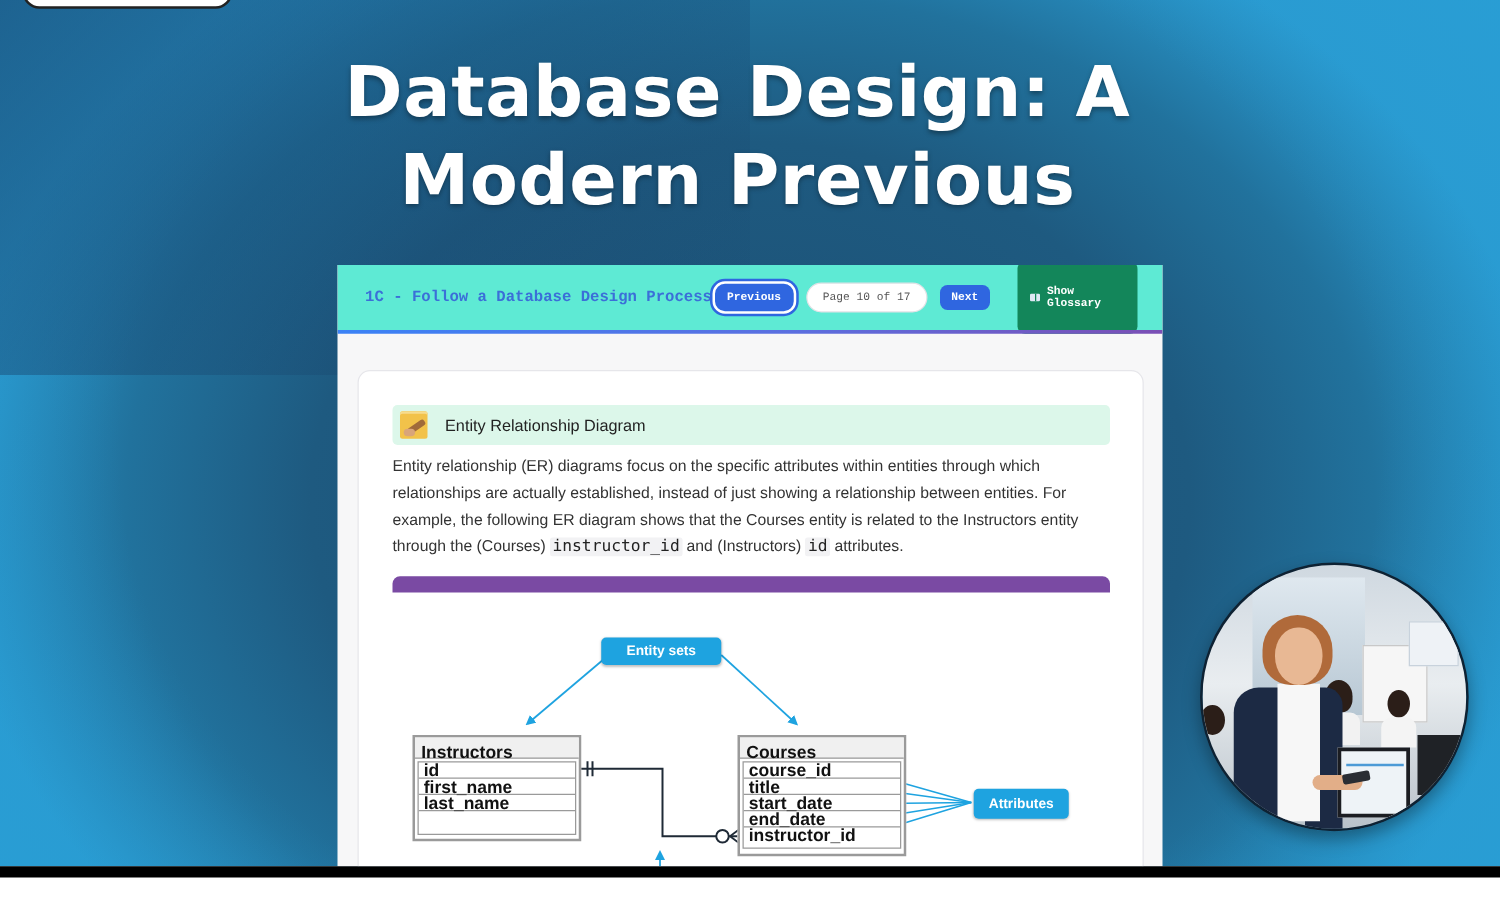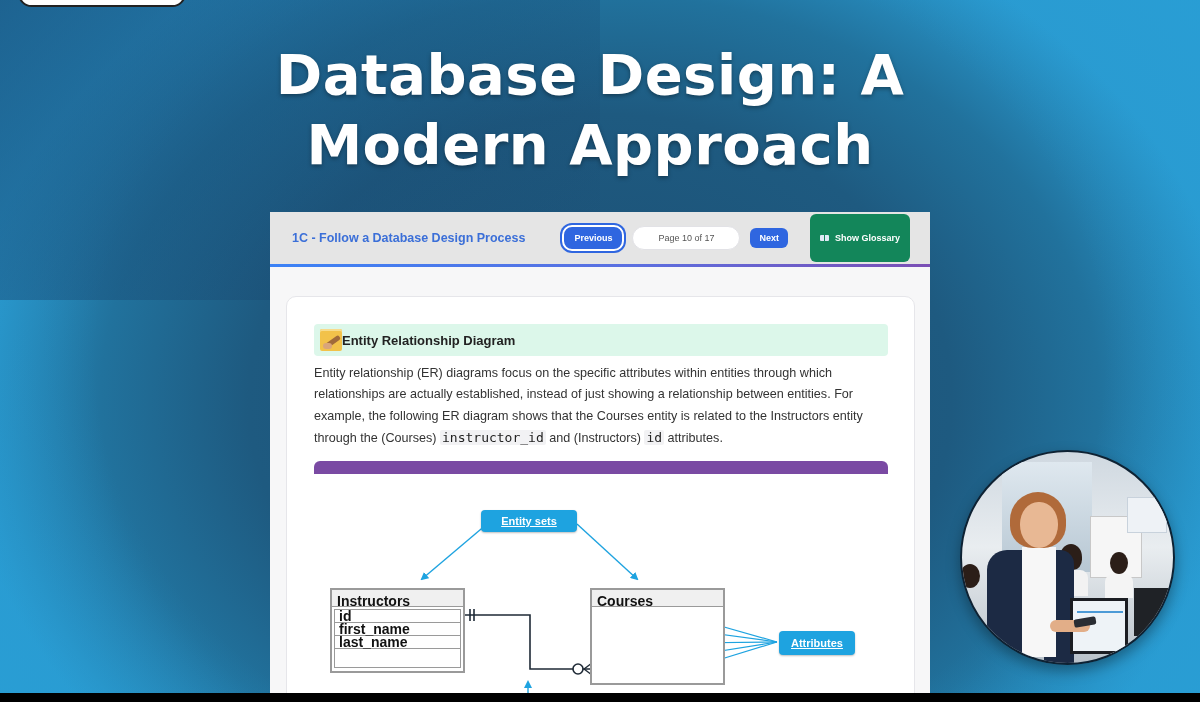--- a/index.html
+++ b/index.html
@@ -30,22 +30,23 @@
       color: #ffffff; font-family: "DejaVu Sans", sans-serif; font-weight: bold;
       font-size: 56px; line-height: 70px; letter-spacing: 0.5px;
       text-shadow: 0 2px 4px rgba(0,0,0,0.35);
     }
 
     .card {
       position: absolute; left: 270px; top: 212px; width: 660px; height: 481px;
       background: #f7f7f8; z-index: 2; overflow: hidden;
     }
     .card-header {
-      height: 52px; background: #e5e5e5; display: flex; align-items: center; position: relative;
+      height: 52px; background: #5eead4; display: flex; align-items: center; position: relative;
       padding: 0 20px 0 22px;
+      font-family: Liberation Mono, monospace;
     }
     .card-header::after {
       content: ""; position: absolute; left: 0; right: 0; bottom: -3px; height: 3px;
       background: linear-gradient(90deg, #3b82f6 0%, #5b6fe0 55%, #7b4fb5 100%);
     }
     .lesson-title { color: #3b6fd8; font-weight: bold; font-size: 12.5px; flex: 0 0 auto; }
     .nav { margin-left: auto; display: flex; align-items: center; gap: 8px; }
     .btn-prev {
       background: #2f66e0; color: #fff; font-size: 9px; font-weight: bold;
       padding: 6px 10px; border-radius: 10px; border: 2px solid #fff;
@@ -76,40 +77,40 @@
       box-shadow: inset 0 2px 0 #f7dc8e;
     }
     .note-icon::before {
       content: ""; position: absolute; left: 5px; top: 10px; width: 16px; height: 5px;
       background: #a06a3a; transform: rotate(-35deg); border-radius: 2px;
     }
     .note-icon::after {
       content: ""; position: absolute; left: 3px; top: 14px; width: 9px; height: 6px;
       background: #d9a57a; border-radius: 3px;
     }
-    .section-title { margin-left: 0; font-weight: bold; font-size: 13px; color: #222; }
+    .section-title { margin-left: 14px; font-weight: normal; font-size: 13px; color: #222; }
     .body-text {
       position: absolute; left: 27px; top: 66px; width: 580px;
       font-size: 12.6px; line-height: 21.3px; color: #333;
     }
     .code { font-family: "DejaVu Sans Mono", monospace; font-size: 13px; background: #f2f2f4; padding: 0 2px; border-radius: 2px; color: #222; }
 
     .figure-bar {
       position: absolute; left: 27px; top: 164px; width: 574px; height: 13px;
       background: #7a4aa3; border-radius: 6px 6px 0 0;
     }
     .figure-caption {
       position: absolute; left: 31px; top: 182px; font-size: 10.5px; color: #7a4aa3;
     }
     .figure-caption b { font-weight: bold; }
 
     .diagram { position: absolute; left: 0; top: 0; width: 629px; height: 420px; }
     .callout {
       position: absolute; background: #1ea3e0; color: #fff; font-weight: bold; font-size: 11px;
-      border-radius: 4px; text-align: center; box-shadow: 0 1px 2px rgba(0,0,0,0.25); text-decoration: underline;
+      border-radius: 4px; text-align: center; box-shadow: 0 1px 2px rgba(0,0,0,0.25);
     }
     .entity {
       position: absolute; background: #fff; border: 2px solid #9a9a9a;
       font-family: "Liberation Sans", sans-serif; font-weight: bold; font-size: 14px; color: #111;
     }
     .entity-title { background: #f0f0f0; padding: 3px 5px 2px; height: 17px; border-bottom: 1px solid #9a9a9a; }
     .entity-body { margin: 2px 2px 2px 2px; border: 1px solid #9a9a9a; }
     .entity-row { padding: 0 4px; height: 13px; line-height: 12px; border-bottom: 1px solid #9a9a9a; }
     .entity-row:last-child { border-bottom: none; }
 
@@ -139,21 +140,21 @@
     .av-person1 { position: absolute; left: -2px; top: 112px; width: 20px; height: 24px; background: #2b1e18; border-radius: 50%; }
   </style>
 </head>
 <body>
 
 <div class="slide">
   <div class="top-pill"></div>
 
   <div class="slide-title">
     <div>Database Design: A</div>
-    <div>Modern Approach</div>
+    <div>Modern Previous</div>
   </div>
 
   <div class="card">
     <div class="card-header">
       <span class="lesson-title">1C - Follow a Database Design Process</span>
       <div class="nav">
         <span class="btn-prev">Previous</span>
         <span class="page-indicator">Page 10 of 17</span>
         <span class="btn-next">Next</span>
         <span class="btn-glossary">
@@ -210,20 +211,27 @@
           <div class="entity-body">
             <div class="entity-row">id</div>
             <div class="entity-row">first_name</div>
             <div class="entity-row">last_name</div>
             <div class="entity-row" style="height:18px;"></div>
           </div>
         </div>
 
         <div class="entity" style="left:303px;top:291px;width:135px;height:97px;">
           <div class="entity-title">Courses</div>
+          <div class="entity-body">
+            <div class="entity-row">course_id</div>
+            <div class="entity-row">title</div>
+            <div class="entity-row">start_date</div>
+            <div class="entity-row">end_date</div>
+            <div class="entity-row" style="height:16px;">instructor_id</div>
+          </div>
         </div>
       </div>
     </div>
   </div>
 
   <div class="avatar">
     <div class="av-window"></div>
     <div class="av-board"></div>
     <div class="av-board2"></div>
     <div class="av-person1"></div>

